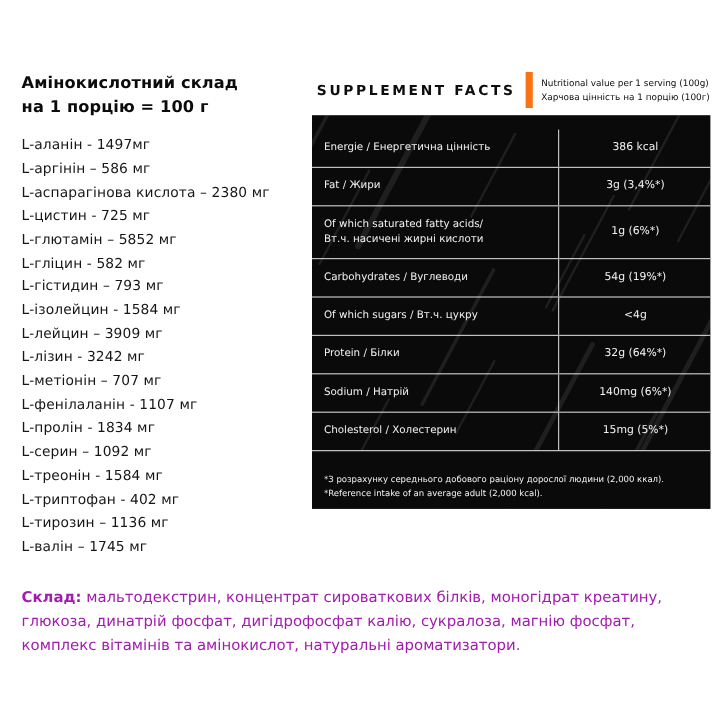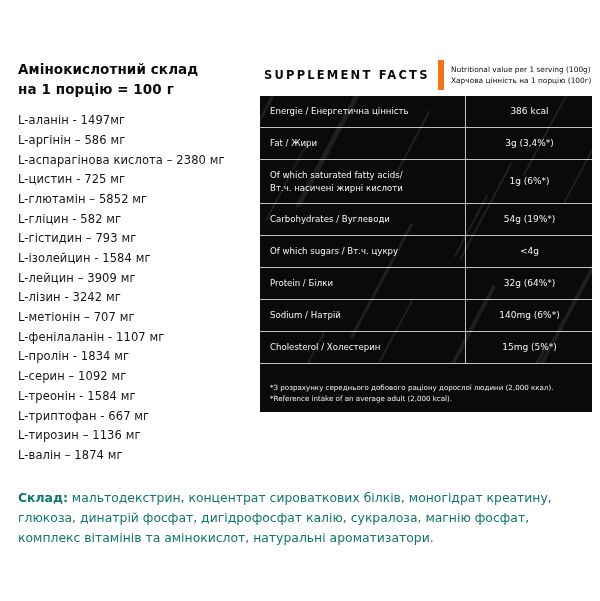--- a/index.html
+++ b/index.html
@@ -106,20 +106,21 @@
     background: rgba(255,255,255,0.085);
     transform: rotate(28deg);
     transform-origin: center;
     border-radius: 2px;
   }
   table.nutri {
     position: relative;
     width: 100%;
     border-collapse: collapse;
     z-index: 2;
+    margin-top: 12px;
   }
   table.nutri td {
     border-bottom: 1px solid rgba(255,255,255,0.75);
     color: #f2f2f2;
     font-size: 8.6px;
     line-height: 1.45;
     padding: 9px 8px 9px 10px;
     vertical-align: middle;
   }
   table.nutri tr:last-child td {
@@ -143,21 +144,21 @@
     font-size: 7.1px;
     line-height: 1.5;
   }
   .facts-foot span { display: block; }
   
   .composition {
     margin-top: 22px;
     padding: 0 2px 0 0px;
     font-size: 12.4px;
     line-height: 1.62;
-    color: #0f766e;
+    color: #a21caf;
   }
   .composition b {
     font-weight: bold;
   }
 </style>
 </head>
 <body>
 
 <div class="page">
   <div class="columns">
@@ -176,23 +177,23 @@
         <li>L-гліцин - 582 мг</li>
         <li>L-гістидин – 793 мг</li>
         <li>L-ізолейцин - 1584 мг</li>
         <li>L-лейцин – 3909 мг</li>
         <li>L-лізин - 3242 мг</li>
         <li>L-метіонін – 707 мг</li>
         <li>L-фенілаланін - 1107 мг</li>
         <li>L-пролін - 1834 мг</li>
         <li>L-серин – 1092 мг</li>
         <li>L-треонін - 1584 мг</li>
-        <li>L-триптофан - 667 мг</li>
+        <li>L-триптофан - 402 мг</li>
         <li>L-тирозин – 1136 мг</li>
-        <li>L-валін – 1874 мг</li>
+        <li>L-валін – 1745 мг</li>
       </ul>
     </div>
 
     <div class="facts">
       <div class="facts-head">
         <div class="facts-head-title">SUPPLEMENT FACTS</div>
         <div class="facts-head-right">
           <div class="line">Nutritional value per 1 serving (100g)</div>
           <div class="line">Харчова цінність на 1 порцію (100г)</div>
         </div>

